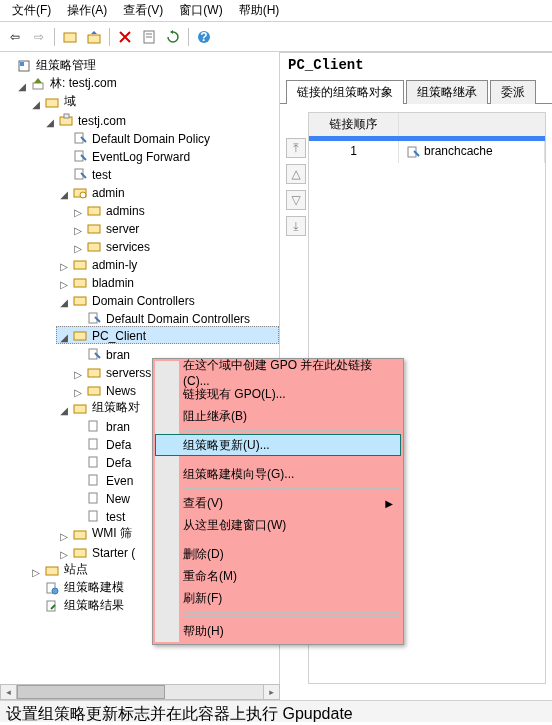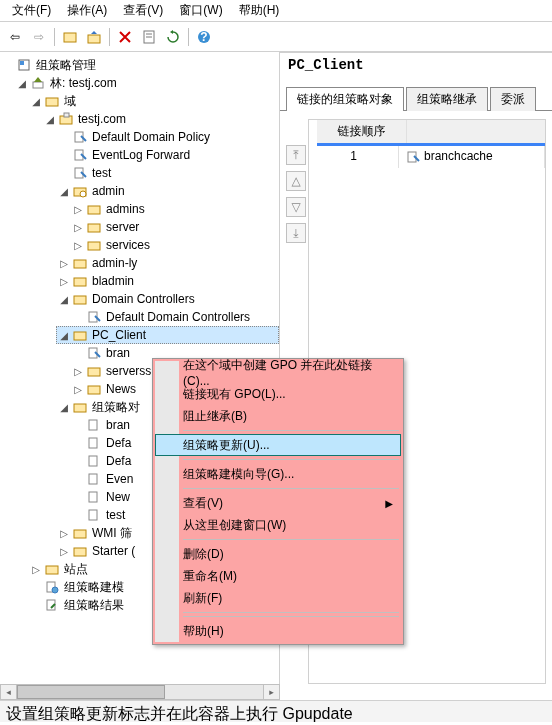--- a/index.html
+++ b/index.html
@@ -8,38 +8,38 @@
 .menubar { height: 22px; display: flex; align-items: center; padding: 2px 4px; border-bottom: 1px solid #d0d0d0; }
 .menubar .item { padding: 18px 8px; cursor: default; }
 
 .toolbar { height: 30px; display: flex; align-items: center; padding: 2px 4px; border-bottom: 1px solid #d0d0d0; gap: 2px; }
 .toolbar .tb-btn { width: 22px; height: 22px; display: flex; align-items: center; justify-content: center; border: 1px solid transparent; border-radius: 2px; }
 .toolbar .sep { width: 1px; height: 18px; background: #c0c0c0; margin: 0 2px; }
 
 .main { display: flex; height: 632px; }
 .tree-pane { width: 280px; border-right: 1px solid #d0d0d0; overflow: hidden; padding: 4px 0; }
 .node { white-space: nowrap; }
-.node .row { display: flex; align-items: center; height: 18px; padding: 0 2px; gap: 2px; }
+.node .row { display: flex; align-items: flex-end; height: 18px; padding: 0 2px; gap: 2px; }
 .node .row.selected { background: #cce8ff; border: 1px dotted #888; padding: 0 1px; }
 .node .children { margin-left: 14px; }
 .tw { width: 12px; height: 12px; display: inline-flex; align-items: center; justify-content: center; color: #555; font-size: 10px; cursor: pointer; }
 .tw.blank { visibility: hidden; }
 .ic { width: 16px; height: 16px; display: inline-flex; align-items: center; justify-content: center; }
 .label-txt { padding: 0 2px; }
 
 .right-pane { flex: 1; display: flex; flex-direction: column; border-top: 1px solid #d0d0d0;}
 .right-title { font-family: "Courier New", monospace; font-weight: bold; font-size: 14px; padding: 4px 8px; }
-.tabs { display: flex; padding: 0 6px; border-bottom: 1px solid #888; margin-top: 9px; }
+.tabs { display: flex; padding: 0 6px; border-bottom: 1px solid #888; margin-top: 2px; }
 .tab { padding: 3px 10px; border: 1px solid #888; border-bottom: none; margin-right: 2px; background: #f0f0f0; position: relative; top: 1px; }
 .tab.active { background: #fff; }
 .grid-wrap { display: flex; flex: 1; margin: 8px 6px 0 6px; }
 .arrows { width: 22px; display: flex; flex-direction: column; gap: 6px; padding-top: 26px; }
 .arrow-btn { width: 20px; height: 20px; border: 1px solid #c0c0c0; background: #f5f5f5; display: flex; align-items: center; justify-content: center; color: #888; font-size: 11px; }
 .grid { flex: 1; border: 1px solid #d0d0d0; }
-.grid-head { display: flex; background: #f0f0f0; border-bottom: 3px solid #3b82f6; margin-left: 8px; }
+.grid-head { display: flex; background: #f0f0f0; border-bottom: 5px solid #3b82f6; }
 .grid-head .cell, .grid-row .cell { padding: 3px 6px; border-right: 1px solid #e0e0e0; }
 .grid-row { display: flex; }
 .col-order { width: 90px; text-align: center; }
 .col-gpo { flex: 1; }
 
 .statusbar { height: 22px; border-top: 1px solid #d0d0d0; padding: 3px 6px; background: #f4f4f4; font-size: 16px; }
 .scrollbar-h { height: 16px; background: #e8e8e8; border: 1px solid #c0c0c0; display:flex; }
 .scrollbar-h .sb-btn { width:16px; background:#f0f0f0; border-right:1px solid #c0c0c0; display:flex;align-items:center;justify-content:center;font-size:9px;color:#666;}
 .scrollbar-h .sb-btn:last-child{border-right:none;border-left:1px solid #c0c0c0;}
 .scrollbar-h .sb-track{flex:1;position:relative;}

